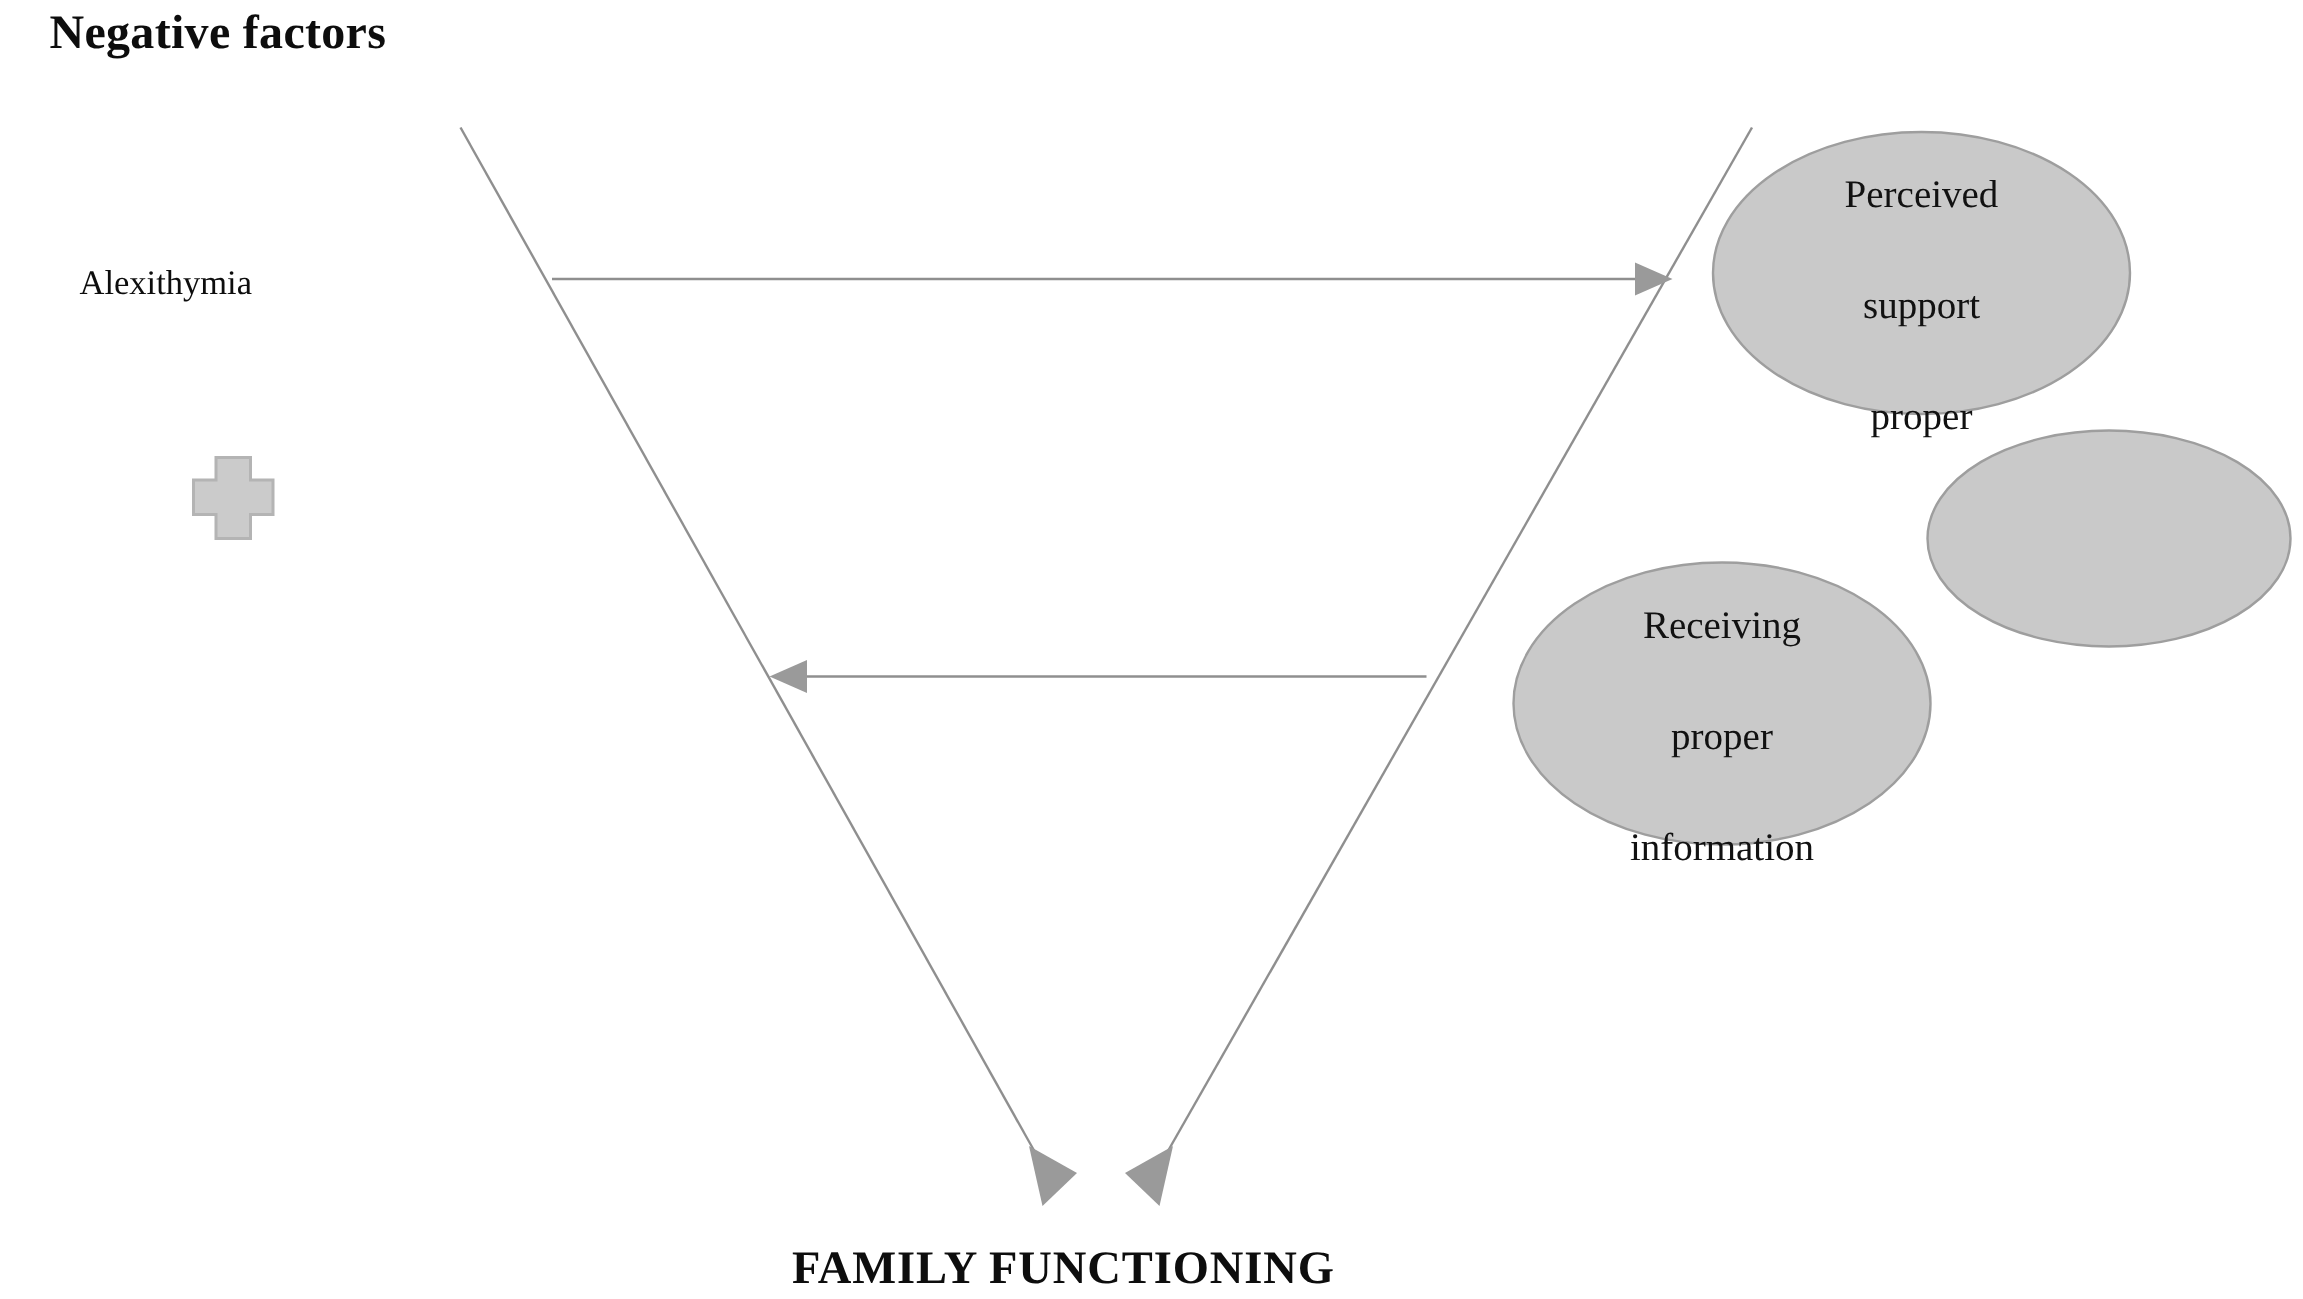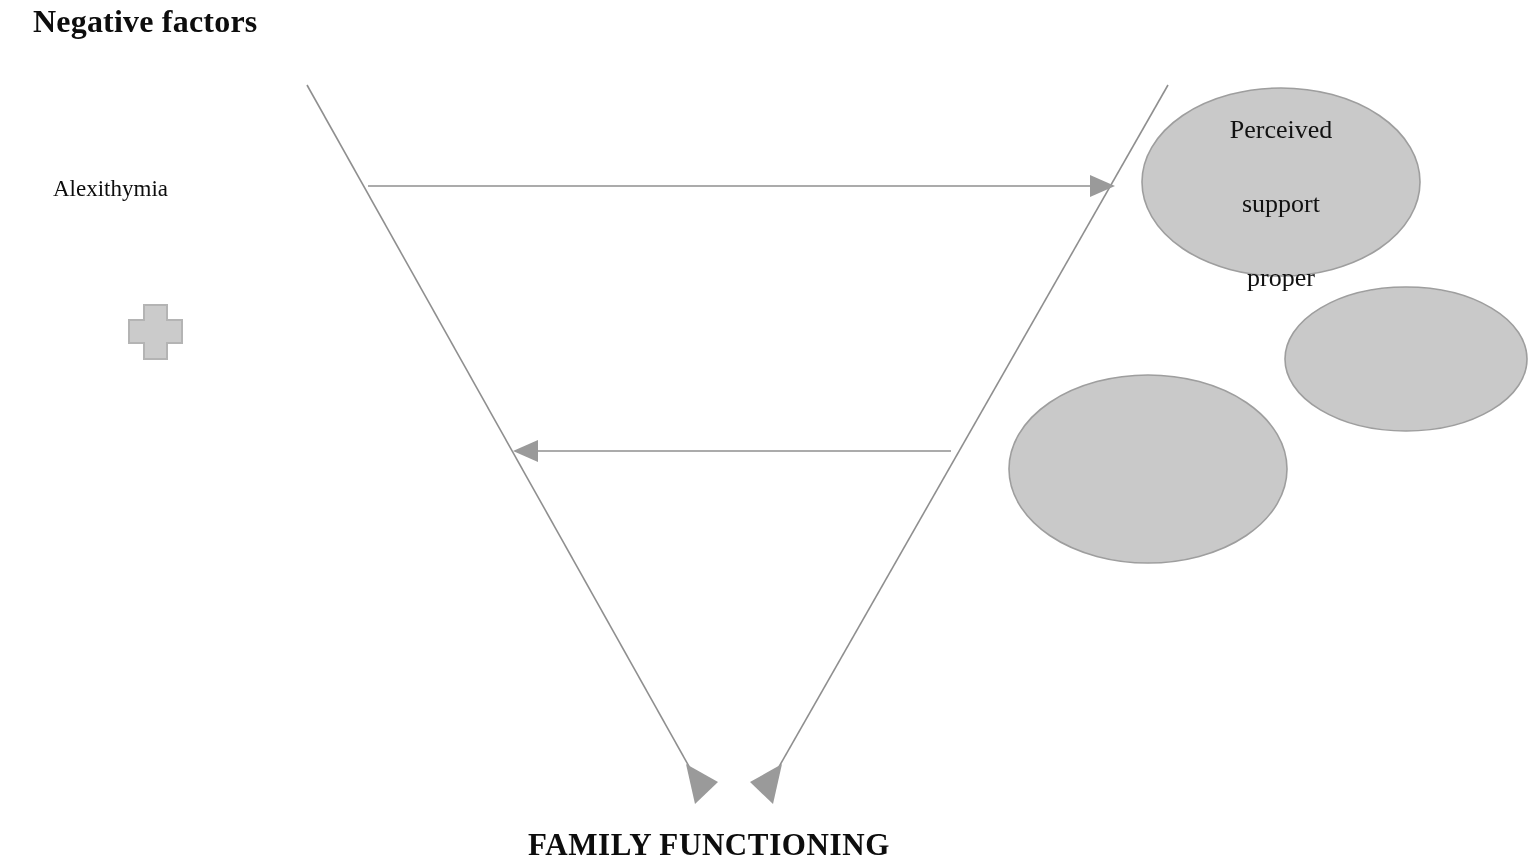--- a/index.html
+++ b/index.html
@@ -112,15 +112,22 @@
 
     <div class="ellipse-text" style="left:1152px; top:106px; width:258px; height:152px;">
       <div>
         <span>Perceived</span>
         <span>support</span>
         <span>proper</span>
       </div>
     </div>
 
 
+    <div class="ellipse-text" style="left:1019px; top:393px; width:258px; height:152px;">
+      <div>
+        <span>Receiving</span>
+        <span>proper</span>
+        <span>information</span>
+      </div>
+    </div>
 
   </div>
 </div>
 
 </body></html>

